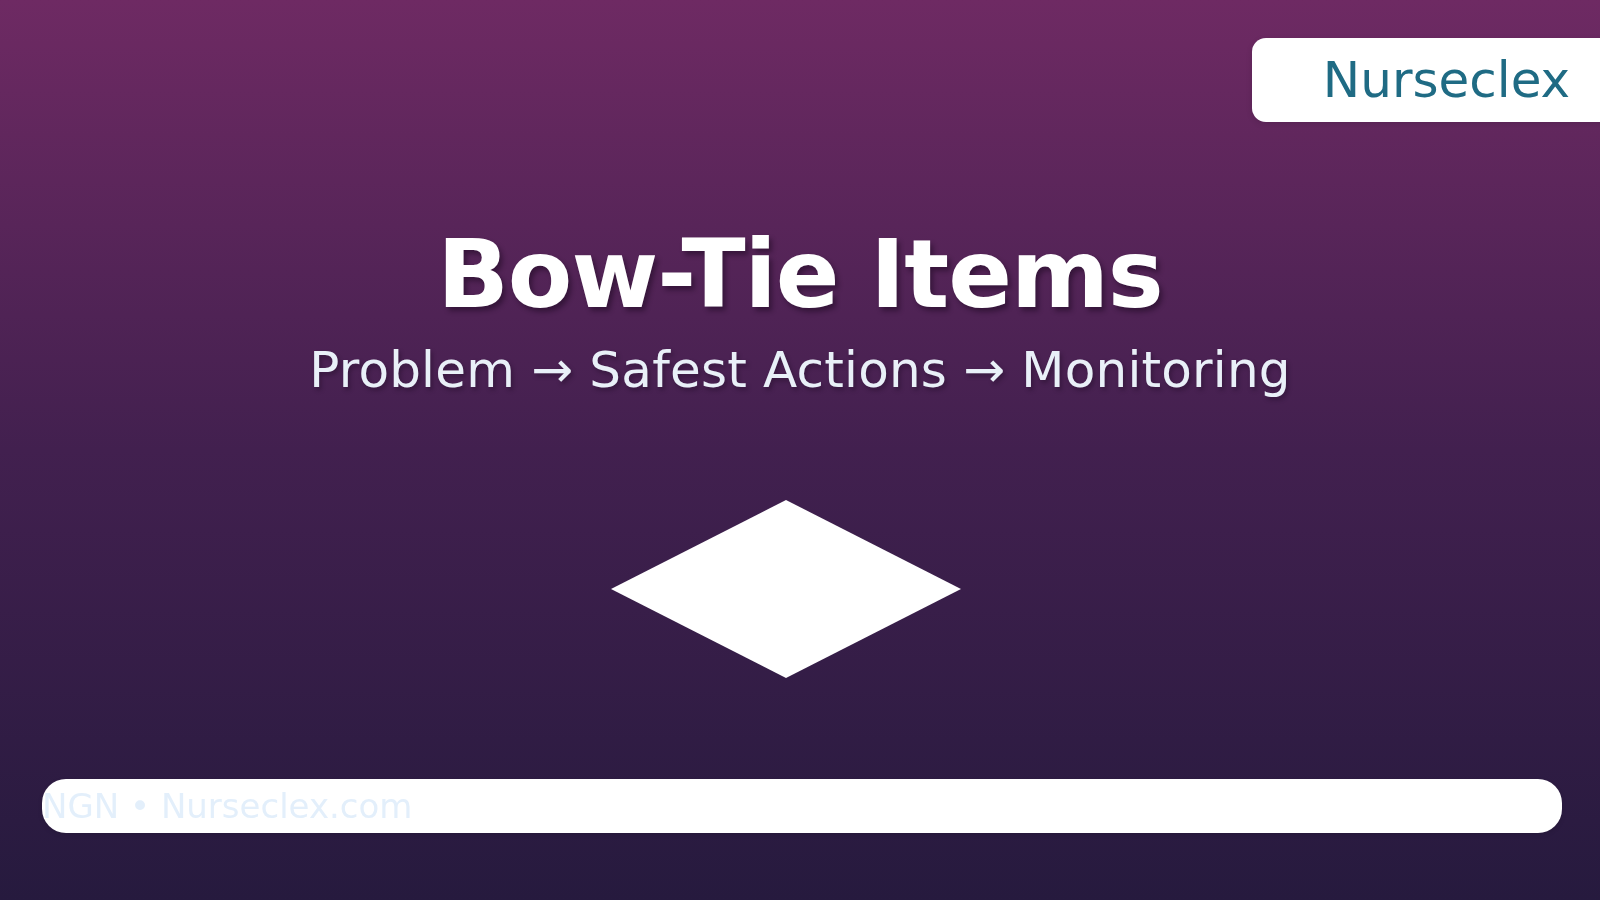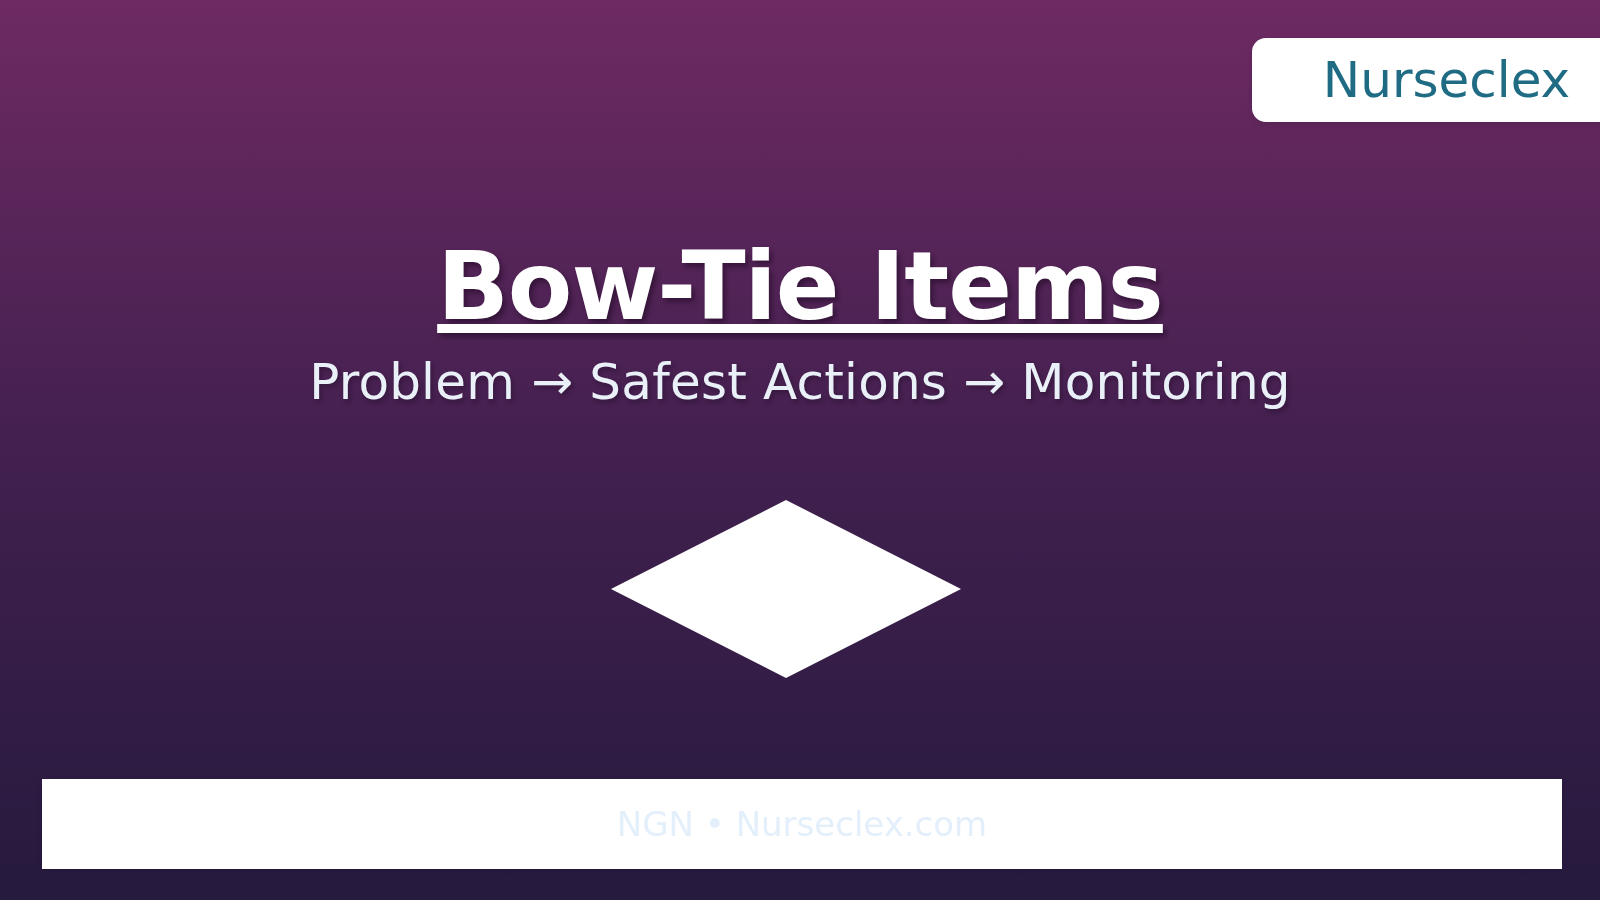--- a/index.html
+++ b/index.html
@@ -52,28 +52,27 @@
 
   
   #headline-block {
     position: absolute;
     top: 228px;
     left: 0;
     width: 1600px;
     text-align: center;
   }
   #slide-title {
-    margin: 12px;
+    margin: 0;
     color: #ffffff;
     font-size: 94px;
     font-weight: 700;
     line-height: 1.0;
     letter-spacing: -1px;
     text-shadow: 3px 4px 5px rgba(20, 5, 25, 0.45);
-    text-decoration: underline;
   }
   #slide-subtitle {
     margin: 22px 0 0 0;
     color: #e9f0f8;
     font-size: 50px;
     font-weight: 400;
     line-height: 1.05;
     letter-spacing: 0.2px;
     text-shadow: 2px 3px 4px rgba(20, 5, 25, 0.35);
     text-align: center;
@@ -92,26 +91,26 @@
     height: 100%;
     display: block;
   }
 
   
   #footer-bar {
     position: absolute;
     left: 42px;
     top: 779px;
     width: 1520px;
-    height: 90px;
+    height: 54px;
     background: #ffffff;
-    border-radius: 0;
+    border-radius: 24px;
     display: flex;
     align-items: center;
-    justify-content: center;
+    justify-content: flex-start;
     box-shadow: 0 2px 5px rgba(0,0,0,0.10);
   }
   #footer-bar .footer-text {
     color: #e3effb;
     font-size: 34px;
     font-weight: 400;
     line-height: 1;
     white-space: nowrap;
   }
 </style>

